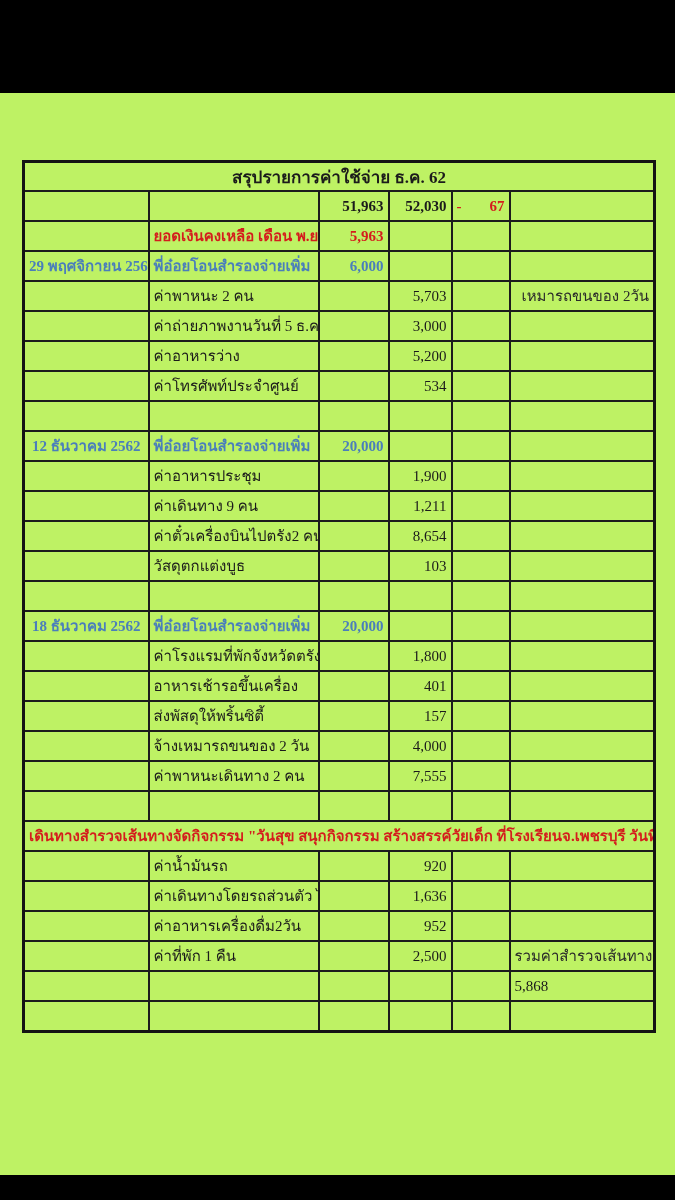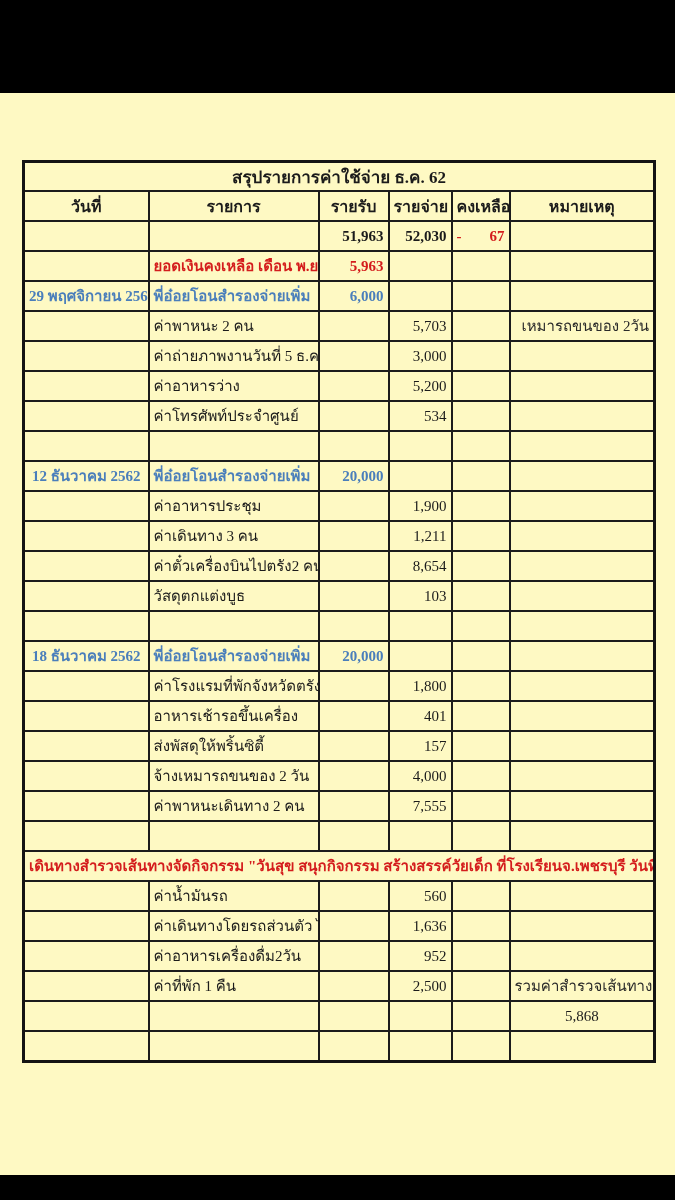--- a/index.html
+++ b/index.html
@@ -1,17 +1,17 @@
 <!DOCTYPE html>
 <html lang="th"><head>
 <meta charset="utf-8">
 <style>
   html,body{margin:0;padding:0;background:#222;}
   .screen{
-    position:relative;width:675px;height:1200px;background:#fef9c3;
+    position:relative;width:675px;height:1200px;background:#bef264;
     overflow:hidden;margin:0 auto;
     font-family:"Liberation Serif","DejaVu Serif",serif;
     color:#1b1b1b;
   }
   .bar{position:absolute;left:0;width:675px;background:#000;}
   .bar.top{top:0;height:93px;}
   .bar.bottom{bottom:0;height:25px;}
 
   .sheet{position:absolute;left:22px;top:160px;width:631px;}
   table.exp{
@@ -28,21 +28,21 @@
   }
   tr.r-title td{height:24px;text-align:center;font-weight:bold;font-size:17px;}
   tr.r-head td{height:28px;text-align:center;font-weight:bold;font-size:16px;}
   tr.r-data{height:24px;margin-top:23px;}
 
   td.c-date{text-align:center;font-size:14.5px;padding:0 2px;}
   td.c-item{text-align:left;padding-left:5px;}
   td.c-recv,td.c-exp{text-align:right;padding-right:7px;font-size:14.5px;}
   td.c-bal{text-align:right;padding:0 5px;font-size:14.5px;}
   td.c-note{text-align:right;padding-left:6px;font-size:12px;color:#2a2a2a;}
-  td.note-amount{text-align:center;padding-right:6px;font-size:14.5px;color:#1b1b1b;}
+  td.note-amount{text-align:left;padding-right:6px;font-size:14.5px;color:#1b1b1b;}
 
   td.total{font-weight:bold;}
   td.red{color:#d41d1d;font-weight:bold;}
   td.blue{color:#4a7ebb;font-weight:bold;}
   td.neg{color:#d41d1d;font-weight:bold;}
   td.neg{display:table-cell;}
   td.neg span.sign{float:left;}
   td.banner{
     color:#d41d1d;font-weight:bold;font-size:13.2px;
     text-align:left;padding-left:4px;letter-spacing:0;
@@ -62,28 +62,20 @@
           <col style="width:170px">
           <col style="width:70px">
         <col style="width:63px">
           <col style="width:58px">
           <col style="width:145px">
       </colgroup>
       <tbody>
         <tr class="r-title">
           <td colspan="6">สรุปรายการค่าใช้จ่าย ธ.ค. 62</td>
         </tr>
-        <tr class="r-head">
-          <td>วันที่</td>
-          <td>รายการ</td>
-          <td>รายรับ</td>
-          <td>รายจ่าย</td>
-          <td>คงเหลือ</td>
-          <td>หมายเหตุ</td>
-        </tr>
       </tbody>
       <tbody id="rows-body">
           <tr class="r-data">
             <td class="c-date total"></td>
             <td class="c-item total"></td>
             <td class="c-recv total">51,963</td>
             <td class="c-exp total">52,030</td>
             <td class="c-bal neg total"><span class="sign">-</span><span>67</span></td>
             <td class="c-note total"></td>
           </tr>
@@ -154,21 +146,21 @@
           <tr class="r-data">
             <td class="c-date"></td>
             <td class="c-item">ค่าอาหารประชุม</td>
             <td class="c-recv"></td>
             <td class="c-exp">1,900</td>
             <td class="c-bal"></td>
             <td class="c-note"></td>
           </tr>
           <tr class="r-data">
             <td class="c-date"></td>
-            <td class="c-item">ค่าเดินทาง 3 คน</td>
+            <td class="c-item">ค่าเดินทาง 9 คน</td>
             <td class="c-recv"></td>
             <td class="c-exp">1,211</td>
             <td class="c-bal"></td>
             <td class="c-note"></td>
           </tr>
           <tr class="r-data">
             <td class="c-date"></td>
             <td class="c-item">ค่าตั๋วเครื่องบินไปตรัง2 คน</td>
             <td class="c-recv"></td>
             <td class="c-exp">8,654</td>
@@ -247,21 +239,21 @@
             <td class="c-bal"></td>
             <td class="c-note"></td>
           </tr>
           <tr class="r-data">
             <td colspan="6" class="banner">เดินทางสำรวจเส้นทางจัดกิจกรรม "วันสุข สนุกกิจกรรม สร้างสรรค์วัยเด็ก ที่โรงเรียนจ.เพชรบุรี วันที่ 29-30 ธ.ค. 62</td>
           </tr>
           <tr class="r-data">
             <td class="c-date"></td>
             <td class="c-item">ค่าน้ำมันรถ</td>
             <td class="c-recv"></td>
-            <td class="c-exp">560</td>
+            <td class="c-exp">920</td>
             <td class="c-bal"></td>
             <td class="c-note"></td>
           </tr>
           <tr class="r-data">
             <td class="c-date"></td>
             <td class="c-item">ค่าเดินทางโดยรถส่วนตัว ไป-กลับ 409x4</td>
             <td class="c-recv"></td>
             <td class="c-exp">1,636</td>
             <td class="c-bal"></td>
             <td class="c-note"></td>

